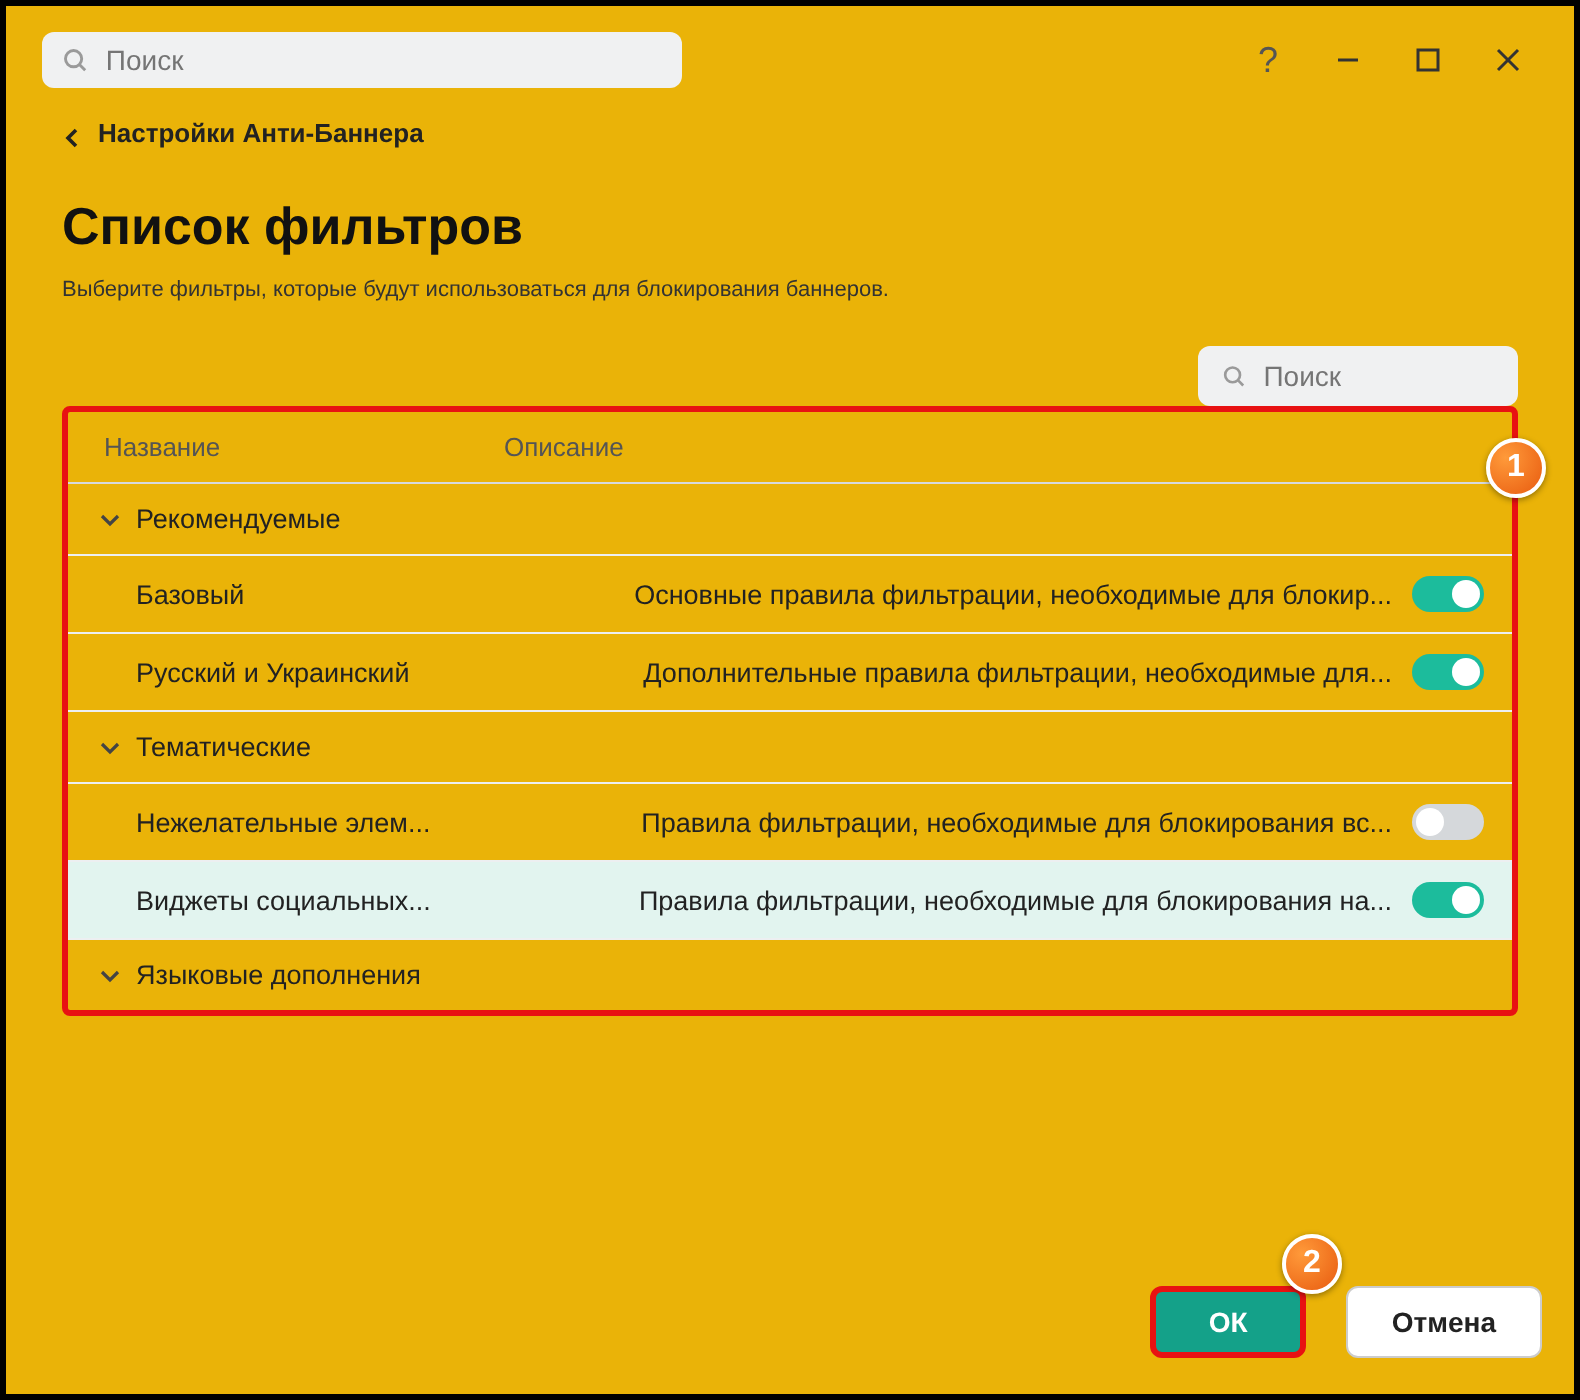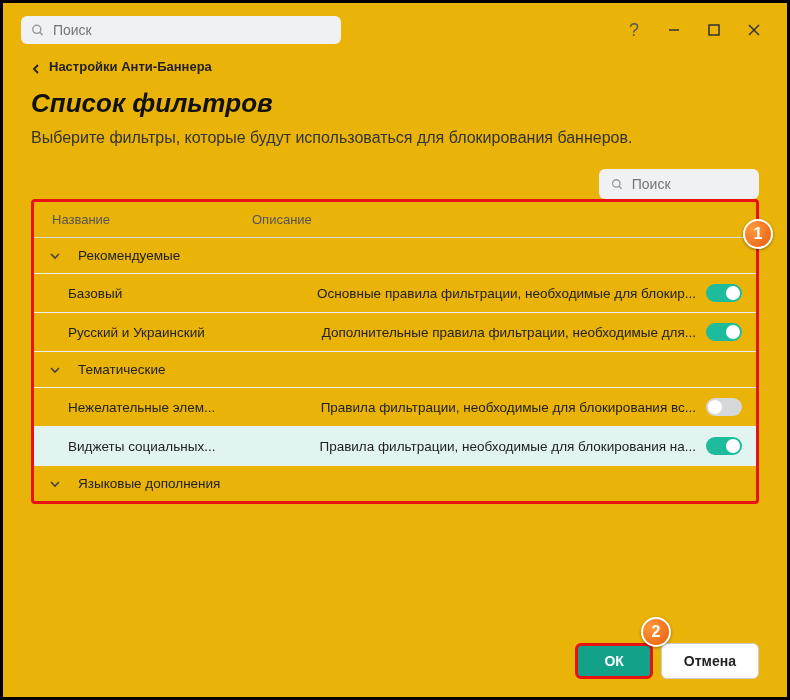--- a/index.html
+++ b/index.html
@@ -55,26 +55,25 @@
     gap: 8px;
     color: #222;
     font-size: 13px;
     font-weight: 600;
     margin-top: 6px;
   }
   .breadcrumb svg { width: 10px; height: 10px; }
   .page-title {
     font-size: 26px;
     font-weight: 700;
-    margin-top: 14px;
+    margin-top: 24px;
     color: #111;
-    font-style: italic;
   }
   .page-subtitle {
-    font-size: 16px;
+    font-size: 11px;
     color: #333;
     margin-top: 10px;
   }
   .search-right-row {
     display: flex;
     justify-content: flex-end;
     margin-top: 22px;
   }
   .search-right {
     display: flex;
@@ -105,21 +104,21 @@
   .col-name { width: 200px; }
   .col-desc { flex: 1; }
   .col-toggle { width: 60px; }
   .group-row, .item-row {
     display: flex;
     align-items: center;
     padding: 10px 14px;
     font-size: 13.5px;
     border-bottom: 1px solid #edeff1;
   }
-  .group-row { color: #222; gap: 16px; font-weight: 400; }
+  .group-row { color: #222; gap: 6px; font-weight: 400; }
   .group-row .chev { width: 14px; display:flex; align-items:center; justify-content:center;}
   .group-row .chev svg { width: 10px; height: 10px; }
   .group-lbl { flex:1; }
   .item-row { padding-left: 34px; }
   .item-row.selected { background: #e2f4ef; }
   .item-name {
     width: 194px;
     color: #222;
     white-space: nowrap;
     overflow: hidden;
@@ -147,22 +146,22 @@
     width: 14px; height: 14px;
     background: #fff;
     border-radius: 50%;
     top: 2px; left: 2px;
     transition: left .1s;
   }
   .toggle.on { background: #1cbc9c; }
   .toggle.on .knob { left: 20px; }
   .footer {
     position: absolute;
-    bottom: 18px; right: 28px;
-    display: flex; gap: 8px;
+    bottom: 18px; right: 16px;
+    display: flex; gap: 20px;
   }
   .btn {
     padding: 9px 22px;
     border-radius: 6px;
     font-size: 14px;
     font-weight: 600;
     cursor: pointer;
     border: 1px solid #ccc;
     background: #fff;
     color: #222;

